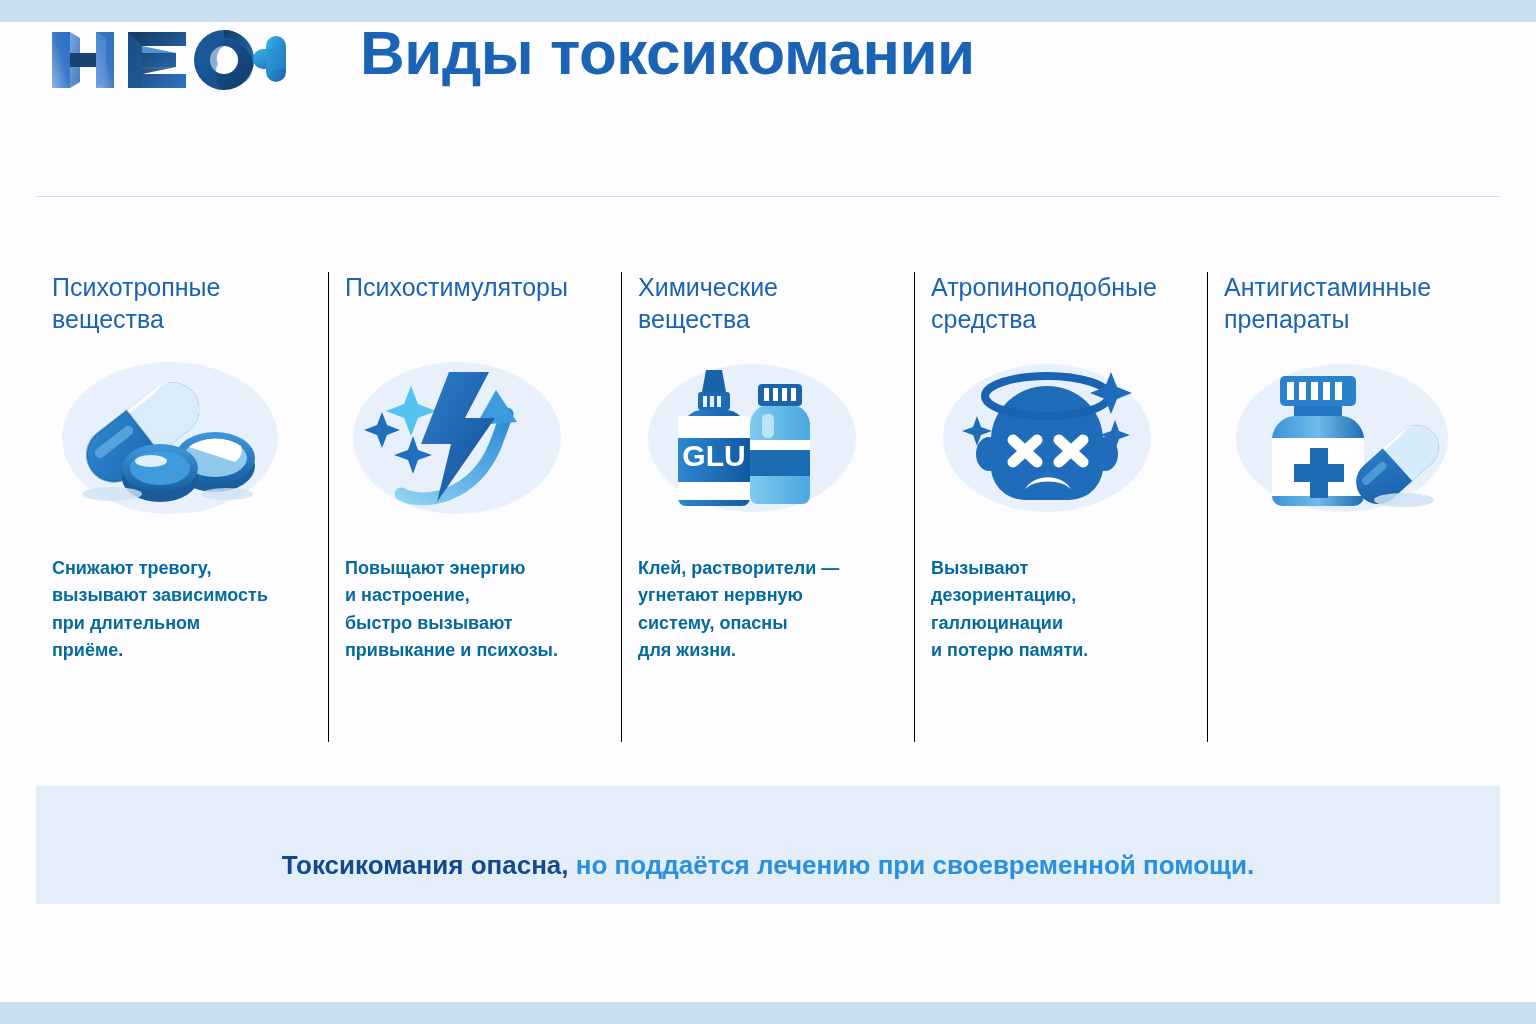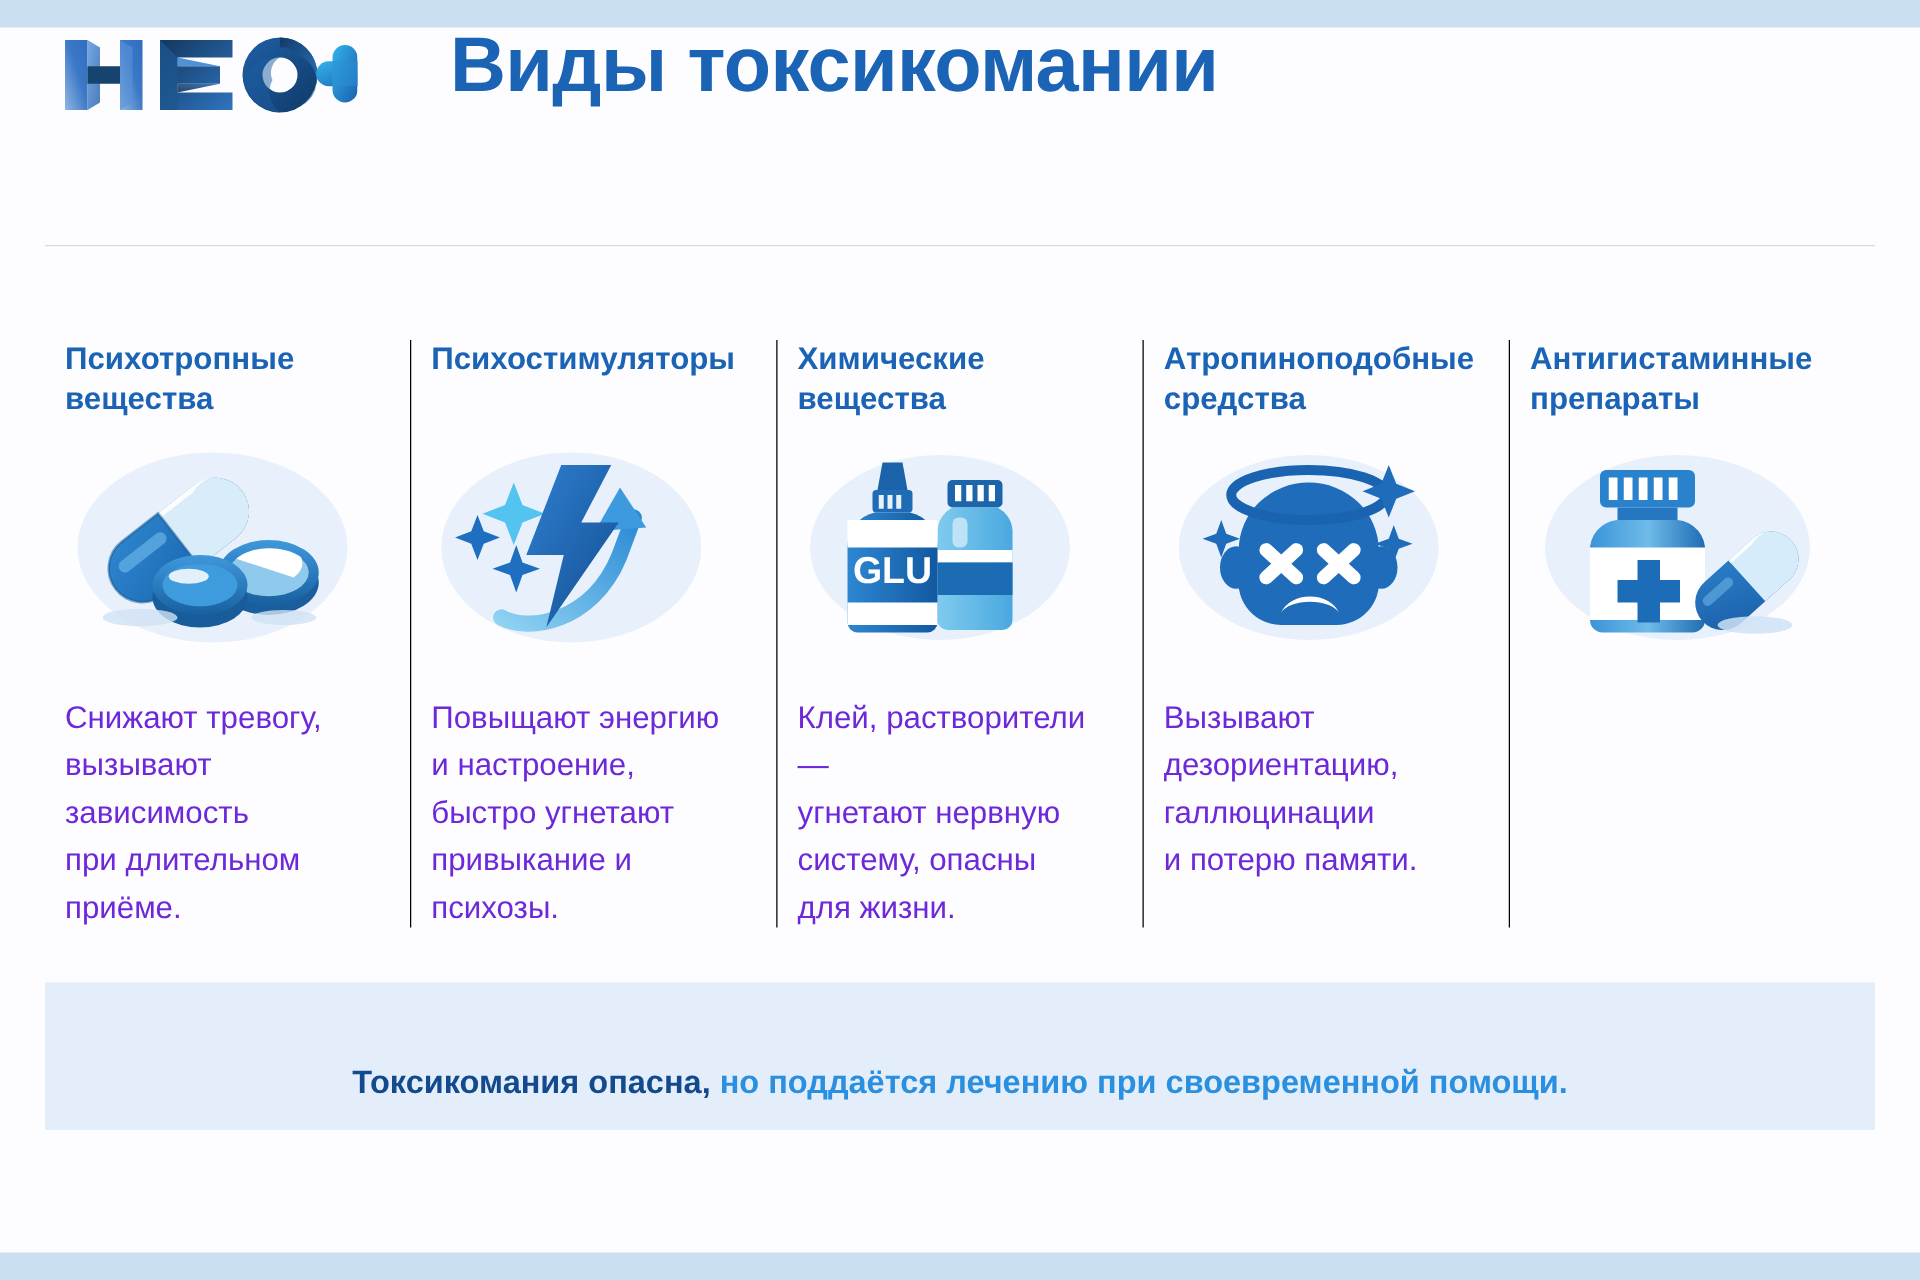--- a/index.html
+++ b/index.html
@@ -44,36 +44,37 @@
     display:flex;
   }
   .col{
     position:relative;
     flex:1 1 0;
     padding:0 18px 0 10px;
     box-sizing:border-box;
   }
   .col + .col{border-left:1px solid #000000;}
   .col-head{
-    font-size:25px;font-weight:bold;color:#1b63b5;
+    font-size:25px;font-weight:normal;color:#1b63b5;
     line-height:1.26;
     margin:0 0 18px 6px;
     min-height:64px;
     white-space:pre-line;
   }
   .icon-wrap{
     height:175px;margin:6px 0 26px 0;
     display:flex;align-items:flex-start;justify-content:flex-start;
     padding-left:6px;
   }
   .icon-wrap svg{display:block;}
   .col-body{
-    font-size:25px;color:#6d28d9;line-height:1.52;
+    font-size:18px;color:#0369a1;line-height:1.52;
     margin-left:6px;
     white-space:pre-line;
+    font-weight:bold;
   }
 
   
   .footer{
     position:absolute;left:36px;top:786px;width:1464px;height:118px;
     background:#e3eefa;
     display:flex;align-items:center;justify-content:center;
   }
   .footer-text{
     font-size:26px;font-weight:bold;text-align:center;white-space:nowrap;margin-top:40px;
@@ -218,21 +219,21 @@
           <path d="M68 82 l5 14 l14 5 l-14 5 l-5 14 l-5 -14 l-14 -5 l14 -5 Z" fill="#1f6fc0"></path>
 
           <path d="M56 140 C 78 152, 128 144, 150 92 L162 60" fill="none" stroke="url(#arrG)" stroke-width="13" stroke-linecap="round"></path>
           <path d="M151 36 l21 32 l-41 3 Z" fill="#3d9ade"></path>
 
           <path d="M104 18 l40 0 l-24 46 l30 0 l-58 84 l14 -58 l-30 0 Z" fill="url(#boltG)"></path>
         </svg>
       </div>
       <div class="col-body">Повыщают энергию
 и настроение,
-быстро угнетают
+быстро вызывают
 привыкание и психозы.</div>
     </div>
 
     <div class="col">
       <div class="col-head">Химические
 вещества</div>
       <div class="icon-wrap">
         <svg width="236" height="168" viewBox="0 0 236 168">
           <defs>
             <linearGradient id="glueG" x1="0" y1="0" x2="1" y2="0">

